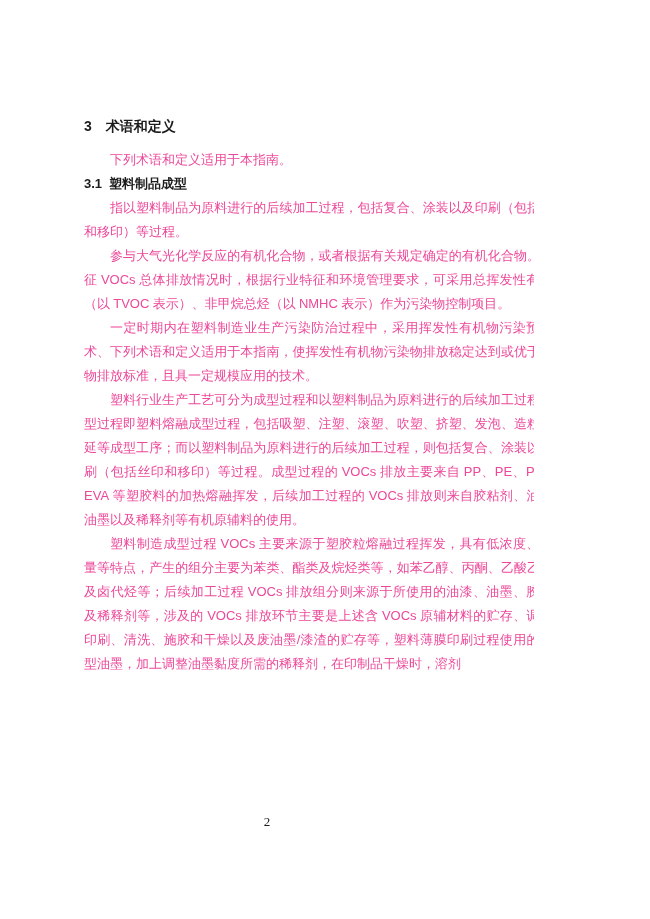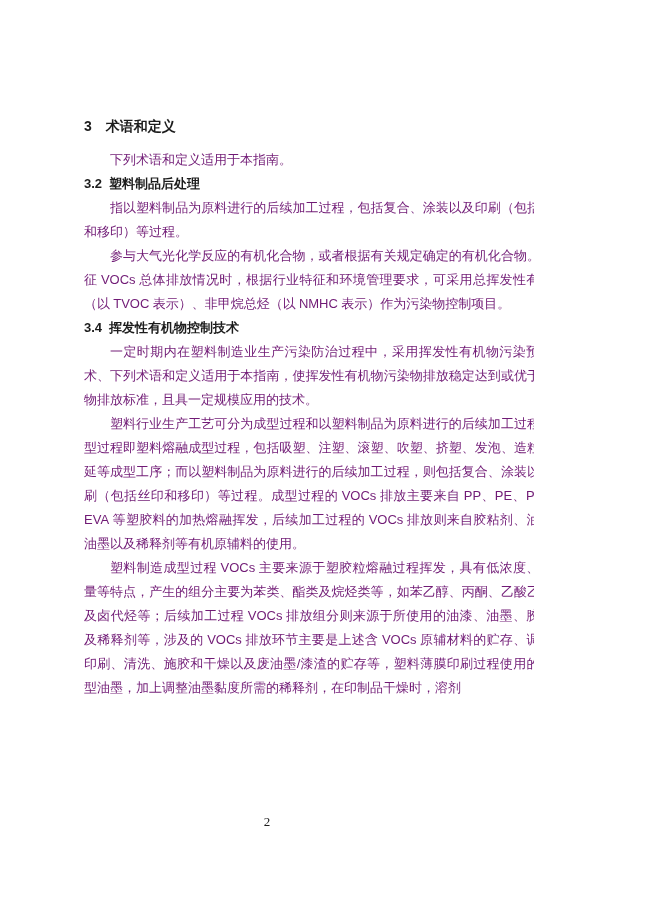--- a/index.html
+++ b/index.html
@@ -42,21 +42,21 @@
     color: #1c1c1c;
   }
   .h2 .num { margin-right: 7px; }
   .p {
     font-family: "Liberation Serif", serif;
     font-size: 13px;
     line-height: 24px;
     margin: 0;
     text-align: justify;
     text-indent: 2em;
-    color: #701a75;
+    color: #ec4899;
   }
   .latin {
     font-family: Liberation Sans, sans-serif;
   }
   .footer {
     position: absolute;
     top: 814px;
     left: 0;
     width: 100%;
     text-align: center;
@@ -70,31 +70,28 @@
 
 <div class="page">
   <div class="content">
 
     <h1 class="h1">
       <span class="num">3</span><span class="ttl">术语和定义</span>
     </h1>
 
     <p class="p">下列术语和定义适用于本指南。</p>
 
+    <h2 class="h2">
+      <span class="num">3.1</span><span class="ttl">塑料制品成型</span>
+    </h2>
 
-    <h2 class="h2">
-      <span class="num">3.2</span><span class="ttl">塑料制品后处理</span>
-    </h2>
     <p class="p">指以塑料制品为原料进行的后续加工过程，包括复合、涂装以及印刷（包括丝印和移印）等过程。</p>
 
     <p class="p">参与大气光化学反应的有机化合物，或者根据有关规定确定的有机化合物。在表征 <span class="latin">VOCs</span> 总体排放情况时，根据行业特征和环境管理要求，可采用总挥发性有机物（以 <span class="latin">TVOC</span> 表示）、非甲烷总烃（以 <span class="latin">NMHC</span> 表示）作为污染物控制项目。</p>
 
-    <h2 class="h2">
-      <span class="num">3.4</span><span class="ttl">挥发性有机物控制技术</span>
-    </h2>
     <p class="p">一定时期内在塑料制造业生产污染防治过程中，采用挥发性有机物污染预防技术、下列术语和定义适用于本指南，使挥发性有机物污染物排放稳定达到或优于污染物排放标准，且具一定规模应用的技术。</p>
 
 
     <p class="p">塑料行业生产工艺可分为成型过程和以塑料制品为原料进行的后续加工过程。成型过程即塑料熔融成型过程，包括吸塑、注塑、滚塑、吹塑、挤塑、发泡、造粒、压延等成型工序；而以塑料制品为原料进行的后续加工过程，则包括复合、涂装以及印刷（包括丝印和移印）等过程。成型过程的 <span class="latin">VOCs</span> 排放主要来自 <span class="latin">PP</span>、<span class="latin">PE</span>、<span class="latin">PVC</span>、<span class="latin">EVA</span> 等塑胶料的加热熔融挥发，后续加工过程的 <span class="latin">VOCs</span> 排放则来自胶粘剂、油漆、油墨以及稀释剂等有机原辅料的使用。</p>
     <p class="p">塑料制造成型过程 <span class="latin">VOCs</span> 主要来源于塑胶粒熔融过程挥发，具有低浓度、大风量等特点，产生的组分主要为苯类、酯类及烷烃类等，如苯乙醇、丙酮、乙酸乙酯以及卤代烃等；后续加工过程 <span class="latin">VOCs</span> 排放组分则来源于所使用的油漆、油墨、胶黏剂及稀释剂等，涉及的 <span class="latin">VOCs</span> 排放环节主要是上述含 <span class="latin">VOCs</span> 原辅材料的贮存、调配、印刷、清洗、施胶和干燥以及废油墨<span class="latin">/</span>漆渣的贮存等，塑料薄膜印刷过程使用的溶剂型油墨，加上调整油墨黏度所需的稀释剂，在印制品干燥时，溶剂</p>
 
   </div>
 
   <div class="footer">2</div>
 </div>

